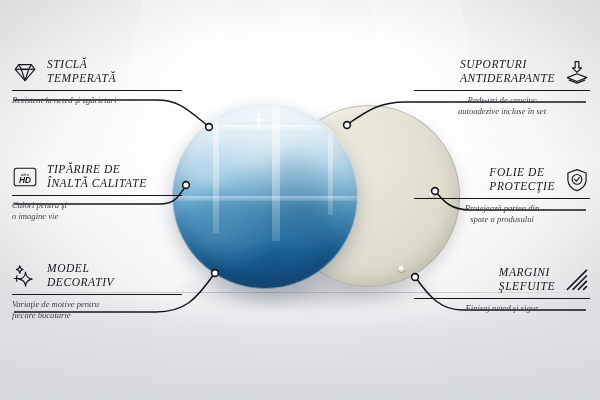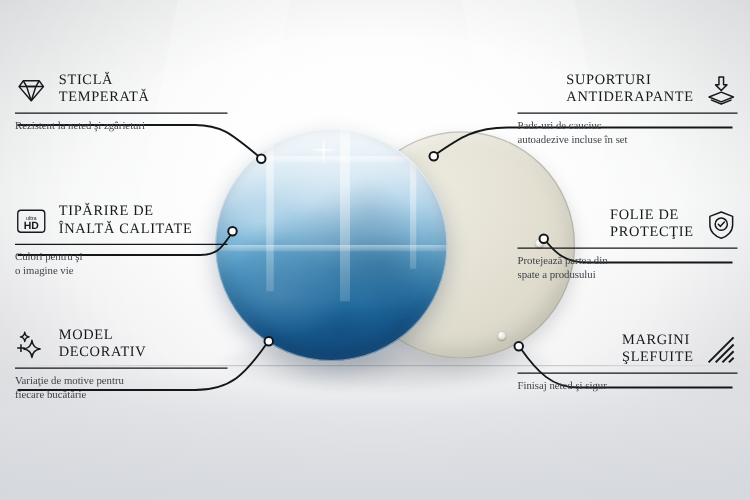--- a/index.html
+++ b/index.html
@@ -2,21 +2,21 @@
 <html><head>
 <meta charset="utf-8">
 <style>
   * { margin:0; padding:0; box-sizing:border-box; }
   html,body { width:600px; height:400px; overflow:hidden; }
   body {
     font-family:"Liberation Serif", serif;
     background:#f2f3f4;
     position:relative;
   }
-  #stage { position:absolute; inset:0; width:600px; height:400px; overflow:hidden; }
+  #stage { position:absolute; inset:0; width:600px; height:400px; overflow:hidden;font-style:italic; }
 
   
   .bg-base{position:absolute;inset:0;
     background:linear-gradient(180deg,#eceded 0%,#f4f5f5 40%,#ececee 62%,#e4e5e7 100%);}
   .bg-glow{position:absolute;left:50%;top:44%;transform:translate(-50%,-50%);
     width:620px;height:520px;
     background:radial-gradient(ellipse at 50% 45%,#ffffff 0%,rgba(255,255,255,.92) 26%,rgba(255,255,255,.45) 52%,rgba(255,255,255,0) 74%);}
   .bg-vig{position:absolute;inset:0;
     background:radial-gradient(ellipse 78% 70% at 50% 44%,rgba(0,0,0,0) 52%,rgba(120,125,132,.13) 86%,rgba(105,110,118,.22) 100%);}
   .bg-beam{position:absolute;top:0;width:90px;height:230px;opacity:.5;
@@ -92,21 +92,21 @@
   
   .feat{position:absolute;}
   .feat .head{display:flex;align-items:center;gap:9px;}
   .feat.right .head{justify-content:flex-end;}
   .ttl{font-family:"Liberation Serif",serif;font-size:11.5px;letter-spacing:.55px;
     line-height:13.5px;color:#15181c;text-transform:uppercase;white-space:pre-line;font-weight:400;}
   .feat.right .ttl{text-align:left;}
   .rule{height:1.4px;background:#14171a;margin-top:5px;}
   .sub{font-family:"Liberation Serif",serif;font-size:8.6px;line-height:10.6px;
     color:#3d4248;margin-top:4px;white-space:pre-line;}
-  .feat.right .sub{text-align:left;}
+  .feat.right .sub{text-align:center;}
   .ico{width:26px;height:26px;flex:0 0 26px;display:block;text-align:right;}
   .ico svg{display:block;width:26px;height:26px;}
 
   .f1{left:12px;top:58px;width:170px;}
   .f2{left:12px;top:163px;width:170px;}
   .f3{left:12px;top:262px;width:170px;}
   .f4{right:10px;top:58px;width:176px;}
   .f5{right:10px;top:166px;width:176px;}
   .f6{right:10px;top:266px;width:176px;}
 </style>

